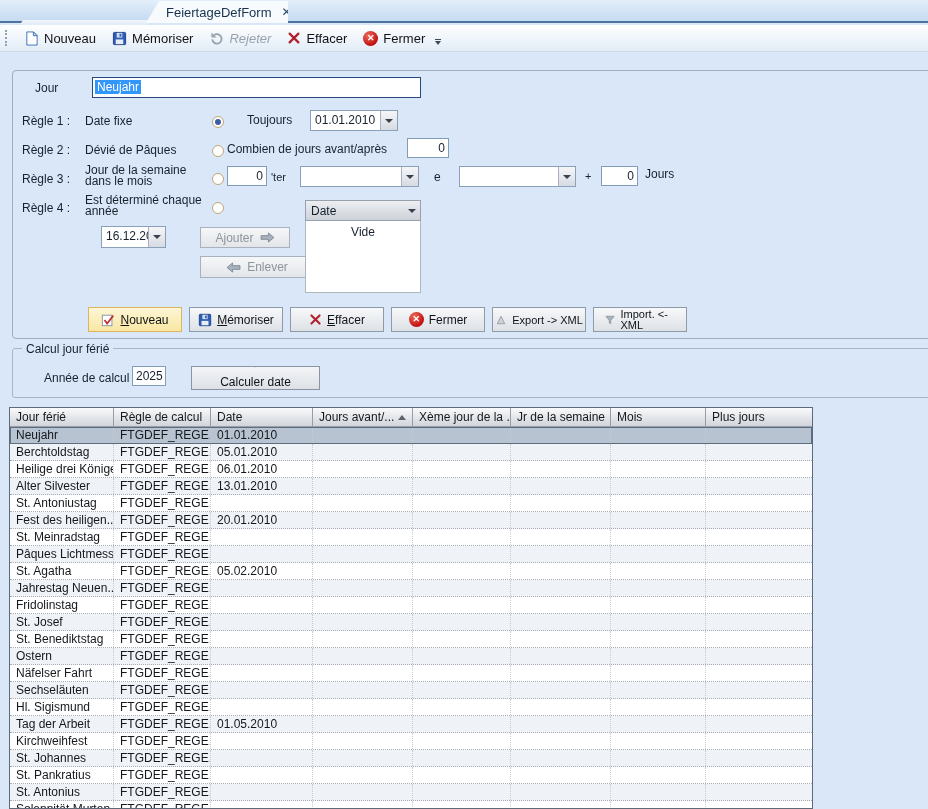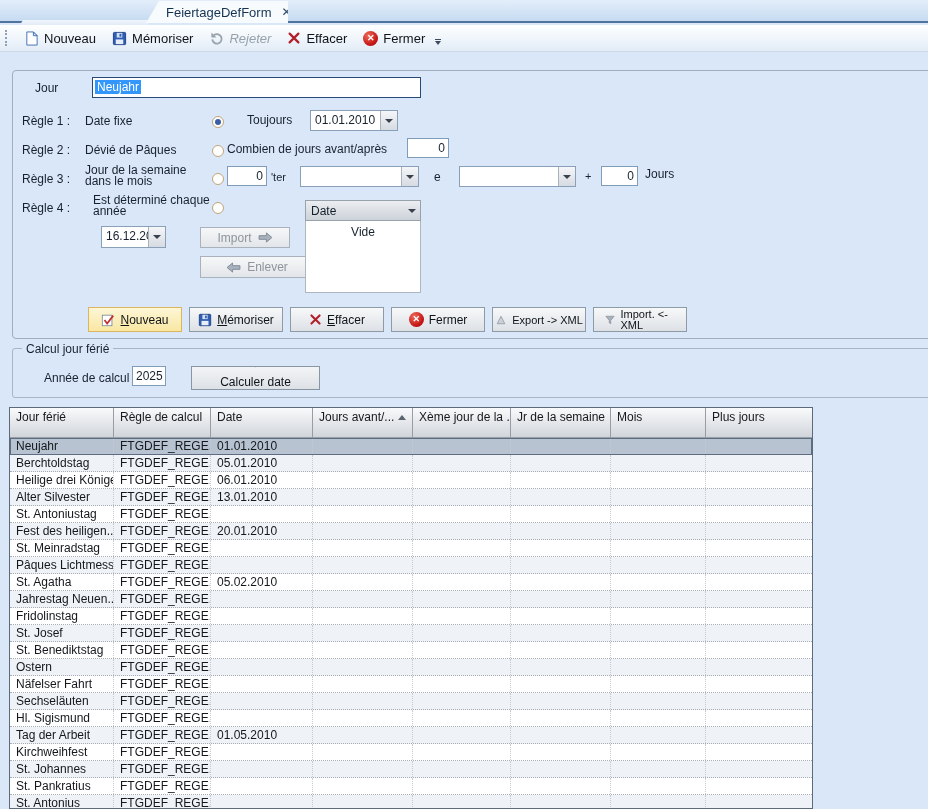--- a/index.html
+++ b/index.html
@@ -78,21 +78,21 @@
   .calc-group { position:absolute; left:12px; top:348px; right:-6px; height:50px;
     border:1px solid #a6b6c6; border-radius:3px; }
   .calc-legend { position:absolute; left:22px; top:342px; background:#d9e7f8; padding:0 4px; }
   .calc-btn { position:absolute; left:191px; top:366px; width:129px; height:24px;
     border:1px solid #8795a5; background:linear-gradient(#f3f4f6,#dde1e6);
     display:flex; align-items:center; justify-content:center; gap:7px; color:#10151b;flex-direction:column; }
 
   
   .grid { position:absolute; left:9px; top:407px; width:804px; height:402px;
     border:1px solid #5f6a78; background:#fff; overflow:hidden; }
-  .ghead { display:flex; height:30px; background:linear-gradient(#f9fafb,#d1d5db);
+  .ghead { display:flex; height:19px; background:linear-gradient(#f9fafb,#d1d5db);
     border-bottom:1px solid #9aa0a8; }
   .gh { padding:2px 4px 0 6px; font-size:12px; color:#16191d; border-right:1px solid #979da6;
     position:relative; white-space:nowrap; overflow:hidden; }
   .sort { position:absolute; right:6px; top:7px; width:0; height:0;
     border-left:4px solid transparent; border-right:4px solid transparent; border-bottom:5px solid #5a636e; }
   .grow { display:flex; height:17px; border-bottom:1px dotted #a7adb5; background:#fff; }
   .grow.alt { background:#eff2f6; }
   .grow.selected { background:#b7c3d1; outline:1px solid #5d6c80; outline-offset:-1px; }
   .gc { padding:1px 4px 0 6px; font-size:12px; white-space:nowrap; overflow:hidden;
     border-right:1px dotted #c6cbd2; color:#14181c; }
@@ -201,31 +201,31 @@
     <span class="txt"></span>
     <span class="dbtn">
         <span class="tri-down"></span>
       </span>
   </div>
   <span class="lbl" style="left:585px;top:170px;font-size:11px;">+</span>
   <div class="numbox" style="left:601px;top:166px;width:37px;height:20px;">0</div>
   <span class="lbl" style="left:645px;top:167px;">Jours</span>
 
   <span class="lbl" style="left:22px;top:201px;">Règle 4 :</span>
-  <span class="wrap-lbl" style="left:85px;top:195px;width:132px;height:21px;margin-left:8px;">Est déterminé chaque année</span>
+  <span class="wrap-lbl" style="left:85px;top:195px;width:132px;height:21px;">Est déterminé chaque année</span>
   <span class="radio" style="left:212px;top:202px;"></span>
 
   <div class="combo" style="left:85px;top:226px;width:65px;height:22px;margin-left:16px;">
     <span class="txt">16.12.2025</span>
     <span class="dbtn">
         <span class="tri-down"></span>
       </span>
   </div>
   <div class="win-btn" style="left:200px;top:227px;width:90px;height:21px;">
-    <span>Import</span>
+    <span>Ajouter</span>
     <svg width="15" height="11" viewBox="0 0 16 12">
         <path d="M1 4h8V1l6 5-6 5V8H1z" fill="#a7b2be" stroke="#7d8894"></path>
       </svg>
   </div>
   <div class="win-btn" style="left:200px;top:256px;width:114px;height:22px;">
     <svg width="15" height="11" viewBox="0 0 16 12">
         <path d="M15 4H7V1L1 6l6 5V8h8z" fill="#a7b2be" stroke="#7d8894"></path>
       </svg>
     <span>Enlever</span>
   </div>

